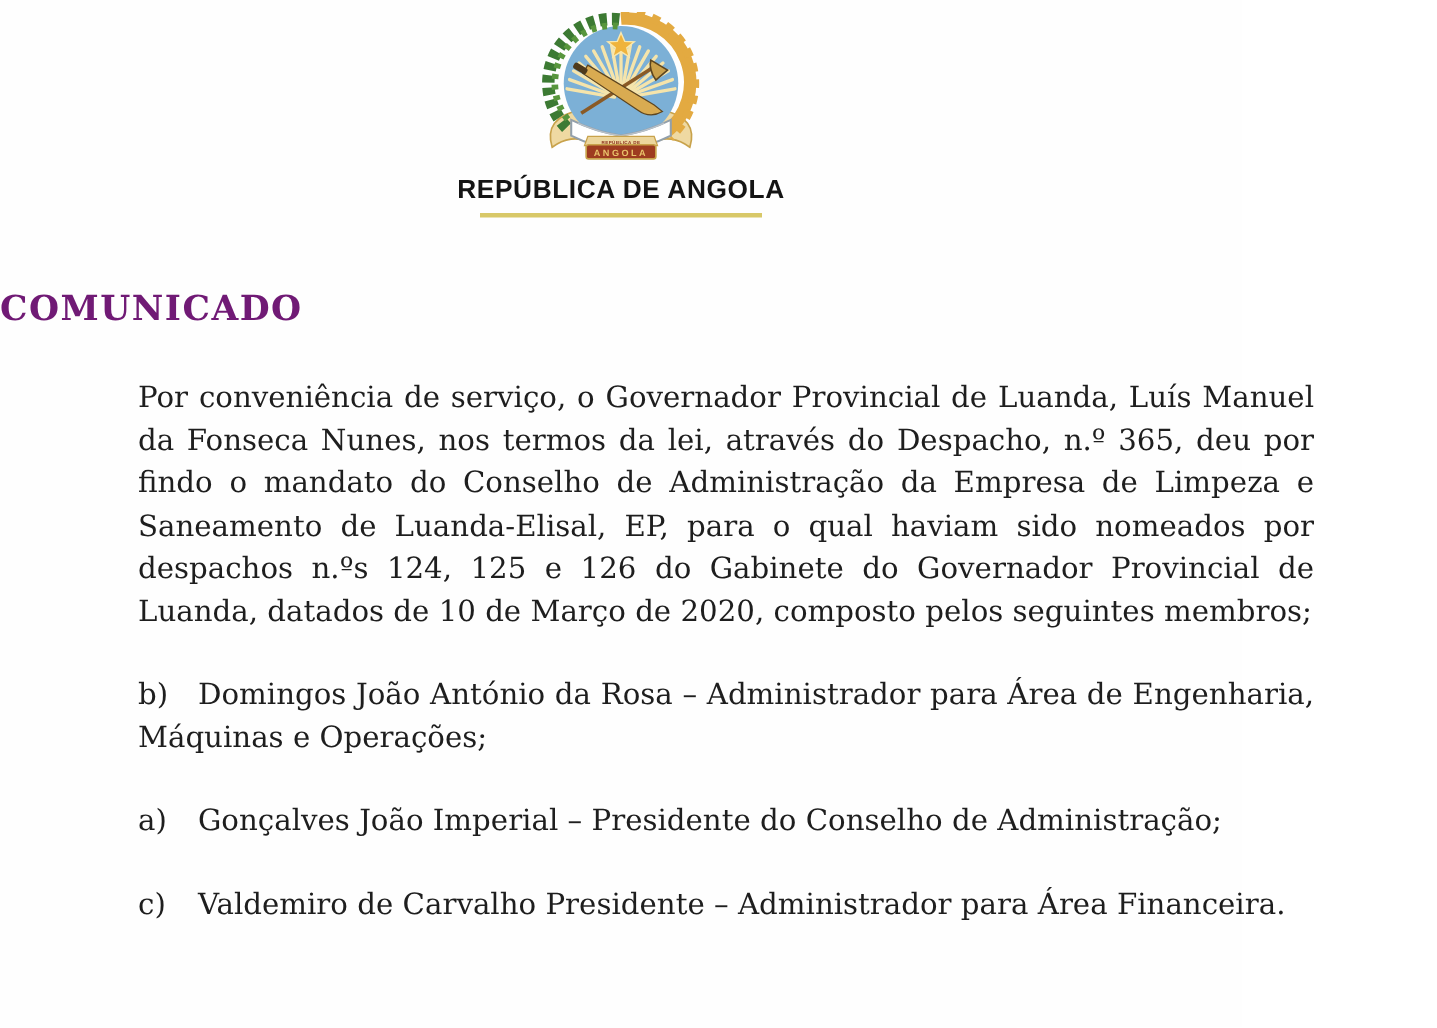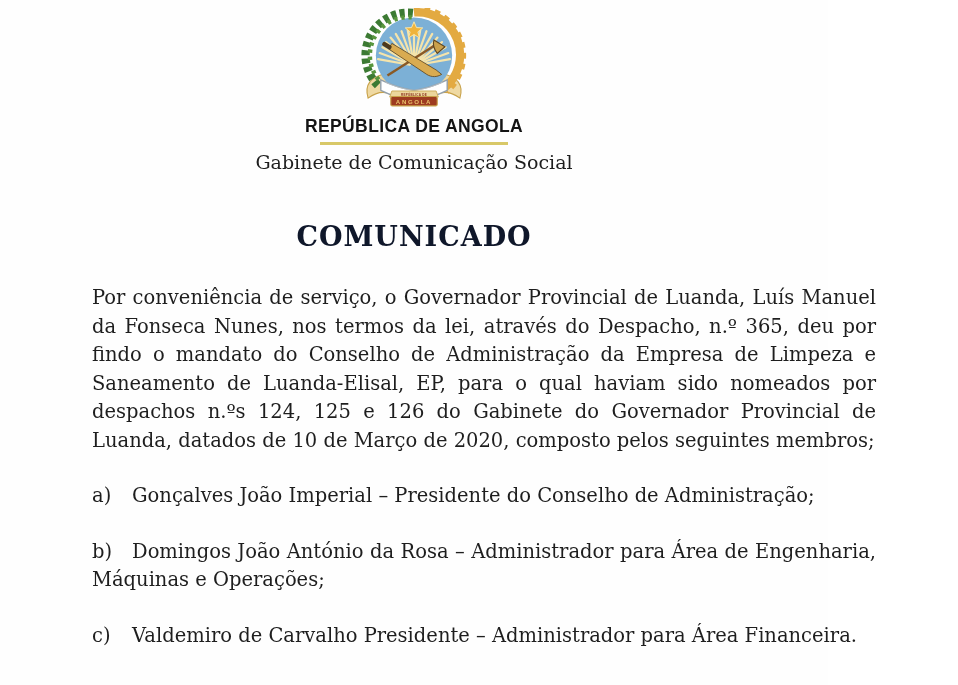--- a/index.html
+++ b/index.html
@@ -46,26 +46,25 @@
   .gov-name {
     font-weight: bold;
     font-size: 19px;
     line-height: 24px;
   }
   .office-name {
     font-size: 19px;
     line-height: 24px;
   }
   .doc-title {
-    text-align: center;
-    font-size: 27px;
+    font-size: 23px;
     font-weight: bold;
     letter-spacing: 1px;
     margin: 47px 0 0 0;
-    color: #0f172a;
+    color: #701a75;
   }
   .content {
     width: 784px;
     margin-left: 92px;
   }
   .body-par {
     font-size: 19.5px;
     line-height: 28.5px;
     text-align: justify;
     margin: 32px 0 16px 0;
@@ -136,35 +135,34 @@
 
         <path d="M70,150 L150,150 L154,161 L66,161 Z" fill="#ecd69c" stroke="#c8a24b" stroke-width="1.5"></path>
         <text x="110" y="158.5" text-anchor="middle" font-size="5.5" font-weight="bold" fill="#8a2f1a" font-family="Liberation Sans, sans-serif" letter-spacing="0.5">REPÚBLICA DE</text>
         <rect x="68" y="160" width="84" height="17" rx="3" fill="#9e3c20" stroke="#c8a24b" stroke-width="2"></rect>
         <text x="110" y="173" text-anchor="middle" font-size="11" font-weight="bold" fill="#e9c26a" font-family="Liberation Sans, sans-serif" letter-spacing="3">ANGOLA</text>
       </svg>
     </div>
 
     <div class="republic">REPÚBLICA DE ANGOLA</div>
     <div class="gold-rule"></div>
-    <div class="office-name">Gabinete de Comunicação Social</div>
   </header>
 
   <main>
     <h1 class="doc-title">COMUNICADO</h1>
 
     <div class="content">
       <p class="body-par">Por conveniência de serviço, o Governador Provincial de Luanda, Luís Manuel da Fonseca Nunes, nos termos da lei, através do Despacho, n.º 365, deu por findo o mandato do Conselho de Administração da Empresa de Limpeza e Saneamento de Luanda-Elisal, EP, para o qual haviam sido nomeados por despachos n.ºs 124, 125 e 126 do Gabinete do Governador Provincial de Luanda, datados de 10 de Março de 2020, composto pelos seguintes membros;</p>
 
       <div class="list-item">
-        <span class="item-label">a)</span><span class="item-text">Gonçalves João Imperial – Presidente do Conselho de Administração;</span>
+        <span class="item-label">b)</span><span class="item-text">Domingos João António da Rosa – Administrador para Área de Engenharia, Máquinas e Operações;</span>
       </div>
 
       <div class="list-item">
-        <span class="item-label">b)</span><span class="item-text">Domingos João António da Rosa – Administrador para Área de Engenharia, Máquinas e Operações;</span>
+        <span class="item-label">a)</span><span class="item-text">Gonçalves João Imperial – Presidente do Conselho de Administração;</span>
       </div>
 
       <div class="list-item">
         <span class="item-label">c)</span><span class="item-text">Valdemiro de Carvalho Presidente – Administrador para Área Financeira.</span>
       </div>
     </div>
   </main>
 
 </div>
 

